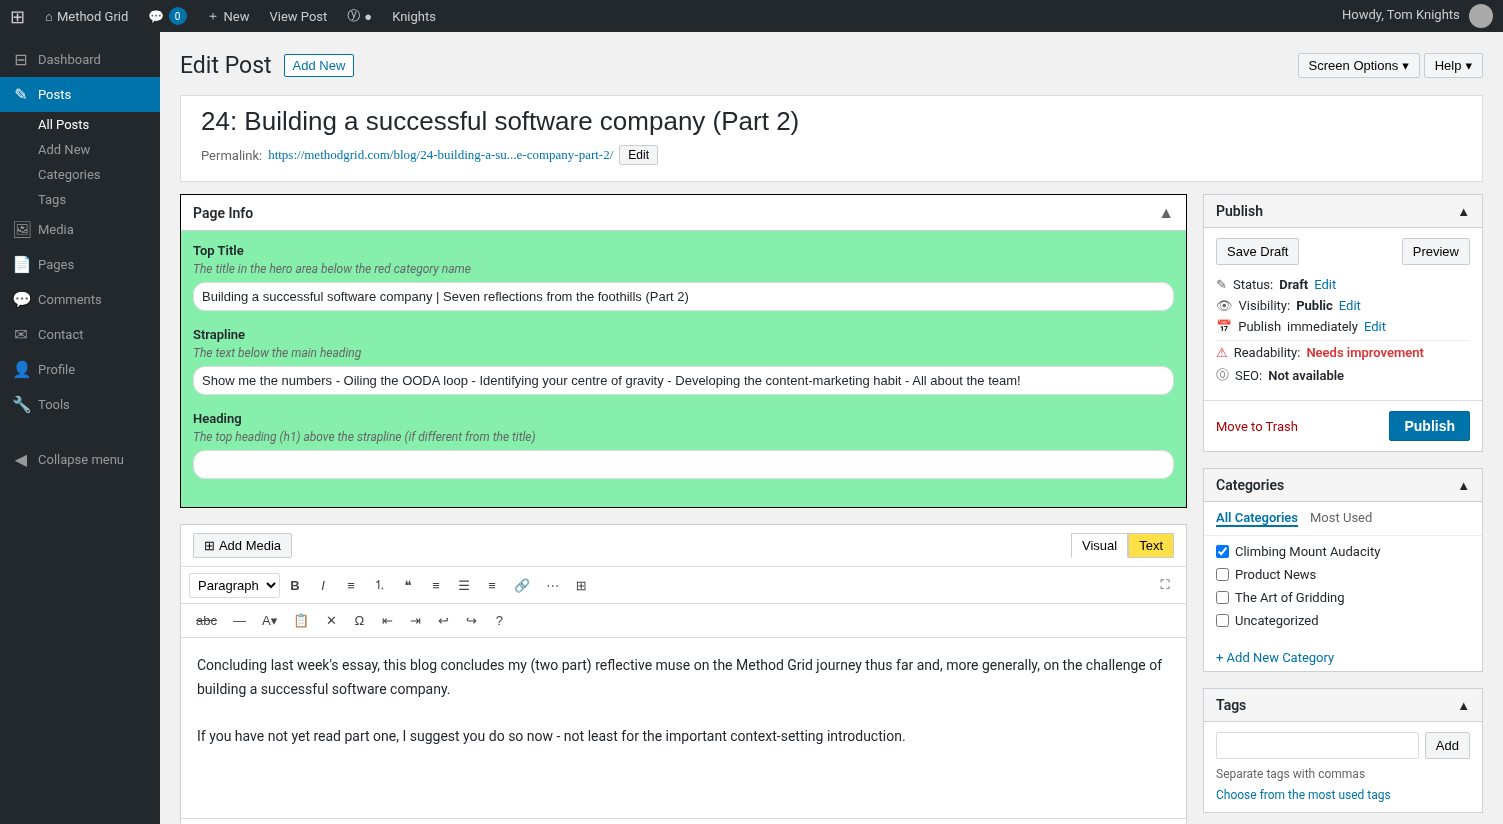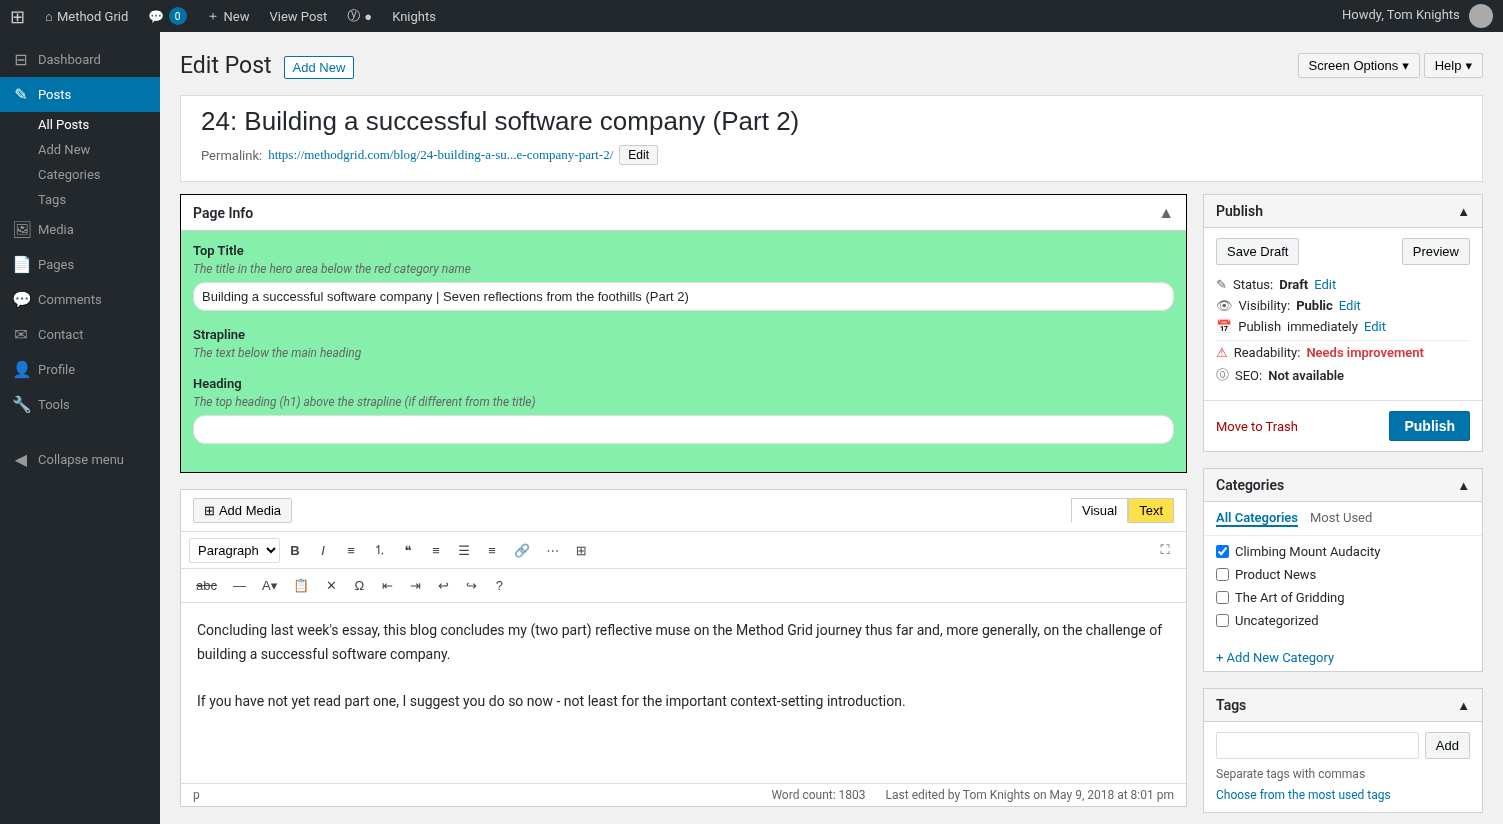--- a/index.html
+++ b/index.html
@@ -63,21 +63,21 @@
       overflow: auto;
     }
 
     
     .top-bar {
       display: flex;
       align-items: center;
       justify-content: space-between;
       margin-bottom: 16px;
     }
-    .page-title-wrap { display: flex; align-items: flex-end; gap: 12px; }
+    .page-title-wrap { display: flex; align-items: center; gap: 12px; }
     .page-title { font-size: 23px; font-weight: 400; color: #23282d; }
     .add-new-btn {
       background: #fff;
       border: 1px solid #0073aa;
       color: #0073aa;
       padding: 3px 8px;
       border-radius: 2px;
       cursor: pointer;
       font-size: 13px;
     }
@@ -472,20 +472,21 @@
           </div>
           <div class="metabox-body">
             <div class="field-group">
               <label class="field-label">Top Title</label>
               <div class="field-desc">The title in the hero area below the red category name</div>
               <input class="field-input" type="text" value="Building a successful software company | Seven reflections from the foothills (Part 2)" style="">
             </div>
             <div class="field-group">
               <label class="field-label">Strapline</label>
               <div class="field-desc">The text below the main heading</div>
+              <input class="field-input" type="text" value="Show me the numbers - Oiling the OODA loop - Identifying your centre of gravity - Developing the content-marketing habit - All about the team!" style="">
             </div>
             <div class="field-group">
               <label class="field-label">Heading</label>
               <div class="field-desc">The top heading (h1) above the strapline (if different from the title)</div>
               <input class="field-input" type="text" style="">
             </div>
           </div>
         </div>
 
         <div class="editor-wrap">

